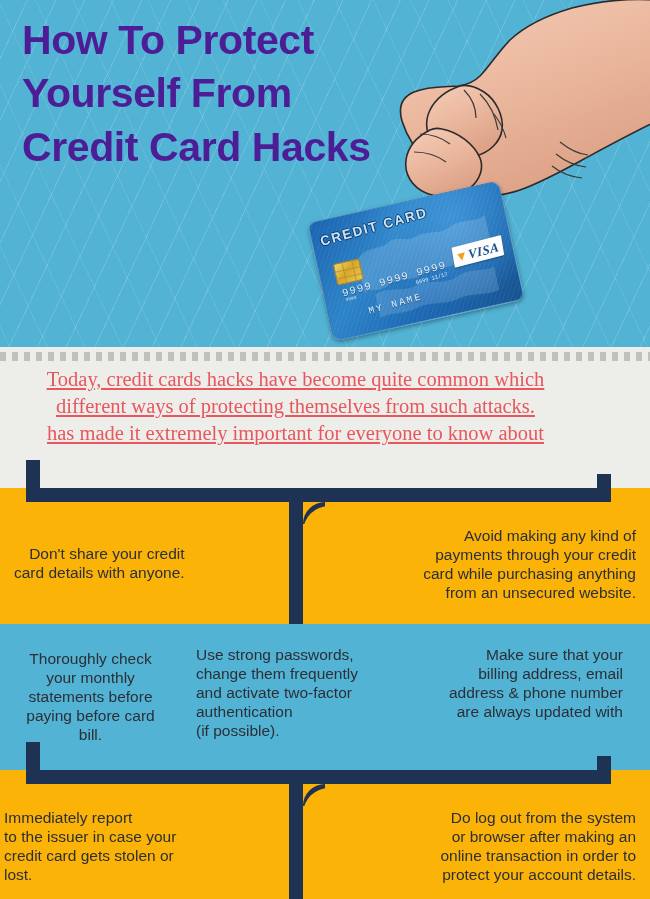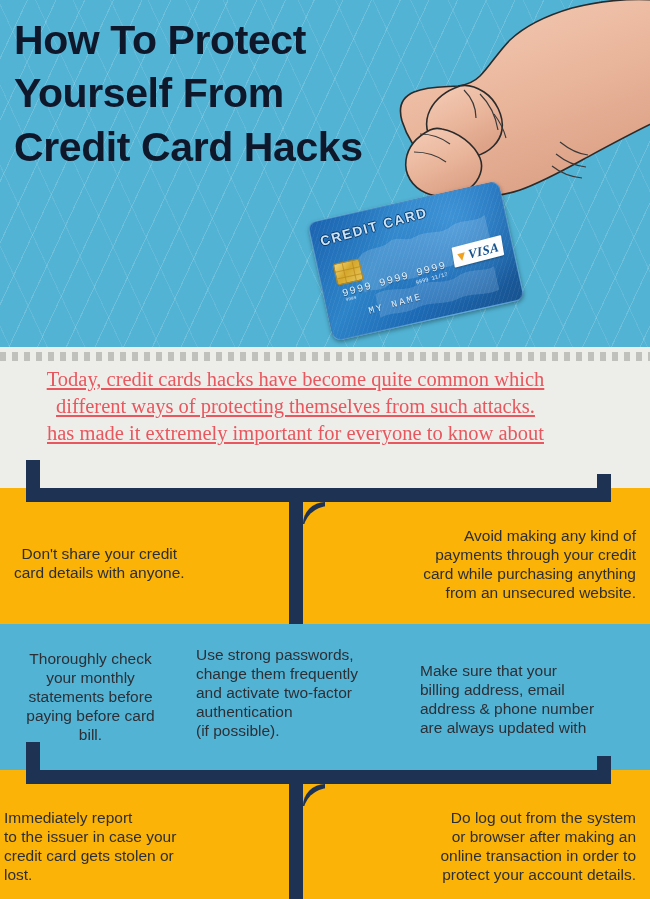--- a/index.html
+++ b/index.html
@@ -18,23 +18,23 @@
     background:#52b3d4;
     overflow:hidden;
   }
   .header .diag {
     position:absolute; left:-60px; top:-60px; width:800px; height:500px;
     background-image:
       repeating-linear-gradient(115deg, rgba(255,255,255,0.16) 0 1px, rgba(255,255,255,0) 1px 26px),
       repeating-linear-gradient(65deg, rgba(255,255,255,0.10) 0 1px, rgba(255,255,255,0) 1px 34px);
   }
   .header-title {
-    position:absolute; left:14px; top:14px;
+    position:absolute; left:22px; top:14px;
     width:370px;
-    color:#0f172a;
+    color:#4c1d95;
     font-weight:bold;
     font-size:41px;
     line-height:1.30;
     letter-spacing:-0.4px;
   }
   .header-title .ln { display:block; white-space:nowrap; }
 
   
   .hand-wrap {
     position:absolute; left:380px; top:-6px; width:275px; height:230px;
@@ -200,26 +200,26 @@
   .tip {
     position:absolute;
     color:#2c2f36;
     font-size:15.5px;
     line-height:1.22;
     font-family:"Liberation Sans", sans-serif;
   }
   .tip .ln { display:block; white-space:nowrap; }
 
   
-  .t1 { left:14px; top:545px; text-align:center; }
+  .t1 { left:14px; top:545px; text-align:right; }
   .t2 { left:330px; top:527px; width:306px; text-align:right; }
   
   .t3 { left:8px;  top:650px; width:165px; text-align:center; }
   .t4 { left:196px; top:646px; width:200px; text-align:left; }
-  .t5 { left:420px; top:646px; width:220px; text-align:left;margin-top:16px; }
+  .t5 { left:403px; top:646px; width:220px; text-align:right; }
   
   .t6 { left:4px;  top:809px; text-align:left; }
   .t7 { left:330px; top:809px; width:306px; text-align:right; }
 </style>
 </head>
 <body>
 
 <div class="page">
 
   <div class="header">

